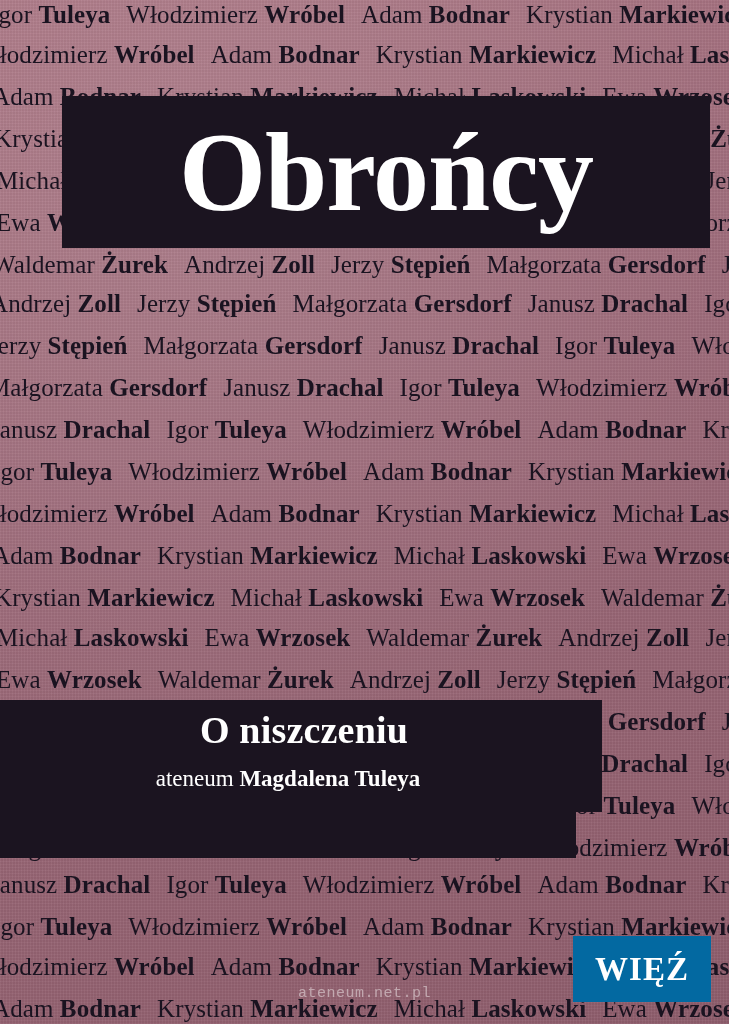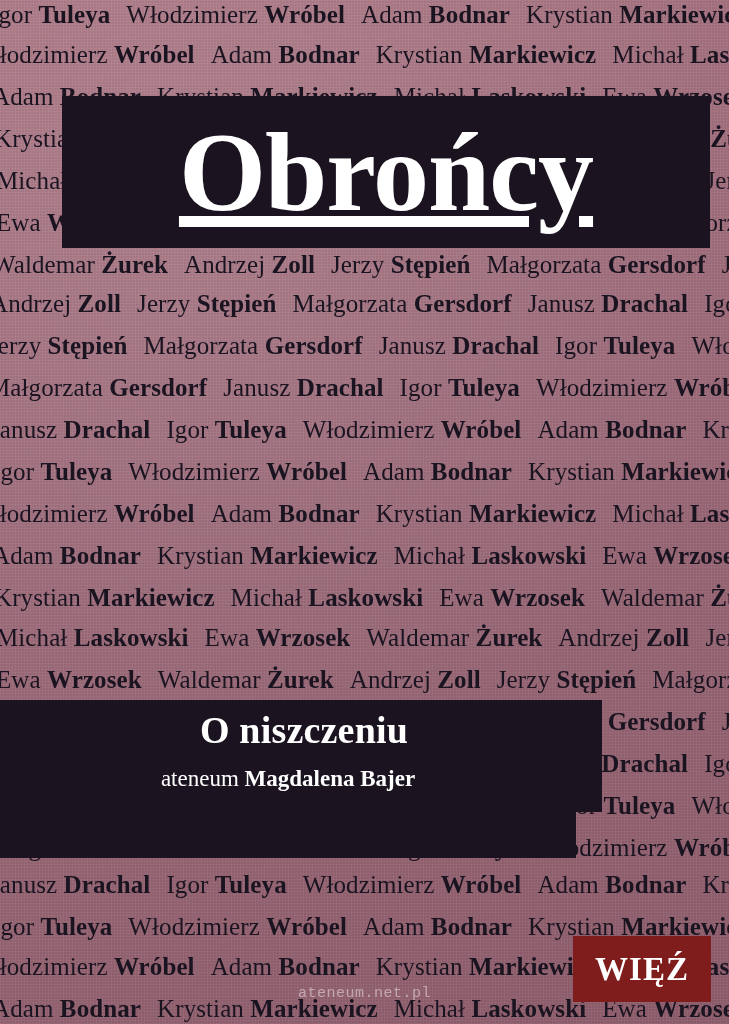--- a/index.html
+++ b/index.html
@@ -75,21 +75,20 @@
     width: 648px;
     height: 152px;
     display: flex;
     align-items: center;
     justify-content: center;
     color: #ffffff;
     font-size: 112px;
     font-weight: 700;
     letter-spacing: -1px;
     font-family: "Liberation Serif", serif;
-    text-decoration: underline;
   }
   
   .sub-block {
     position: absolute;
     left: 0;
     top: 700px;
     width: 576px;
     height: 158px;
     background: #1b1420;
   }
@@ -124,21 +123,21 @@
   .sub-credit b {
     font-weight: 700;
   }
   
   .logo-box {
     position: absolute;
     right: 18px;
     bottom: 22px;
     width: 138px;
     height: 66px;
-    background: #7f1d1d;
+    background: #0369a1;
     display: flex;
     align-items: center;
     justify-content: center;
   }
   .logo-text {
     color: #ffffff;
     font-size: 33px;
     font-weight: 700;
     letter-spacing: 1px;
     font-family: "Liberation Serif", serif;
@@ -192,21 +191,21 @@
   <div class="title-notch-a"></div>
   <div class="title-block"></div>
   <div class="title-text">Obrońcy</div>
 
   <div class="sub-block"></div>
   <div class="sub-block-ext"></div>
 
   <div class="sub-text">
     <div class="sub-title-1">O niszczeniu</div>
     <div class="sub-credit">
-      <span>ateneum </span><b>Magdalena Bajer</b>
+      <span>ateneum </span><b>Magdalena Tuleya</b>
     </div>
   </div>
 
   <div class="logo-box">
     <span class="logo-text">WIĘŹ</span>
   </div>
 
   <div class="watermark">ateneum.net.pl</div>
 </div>
 

